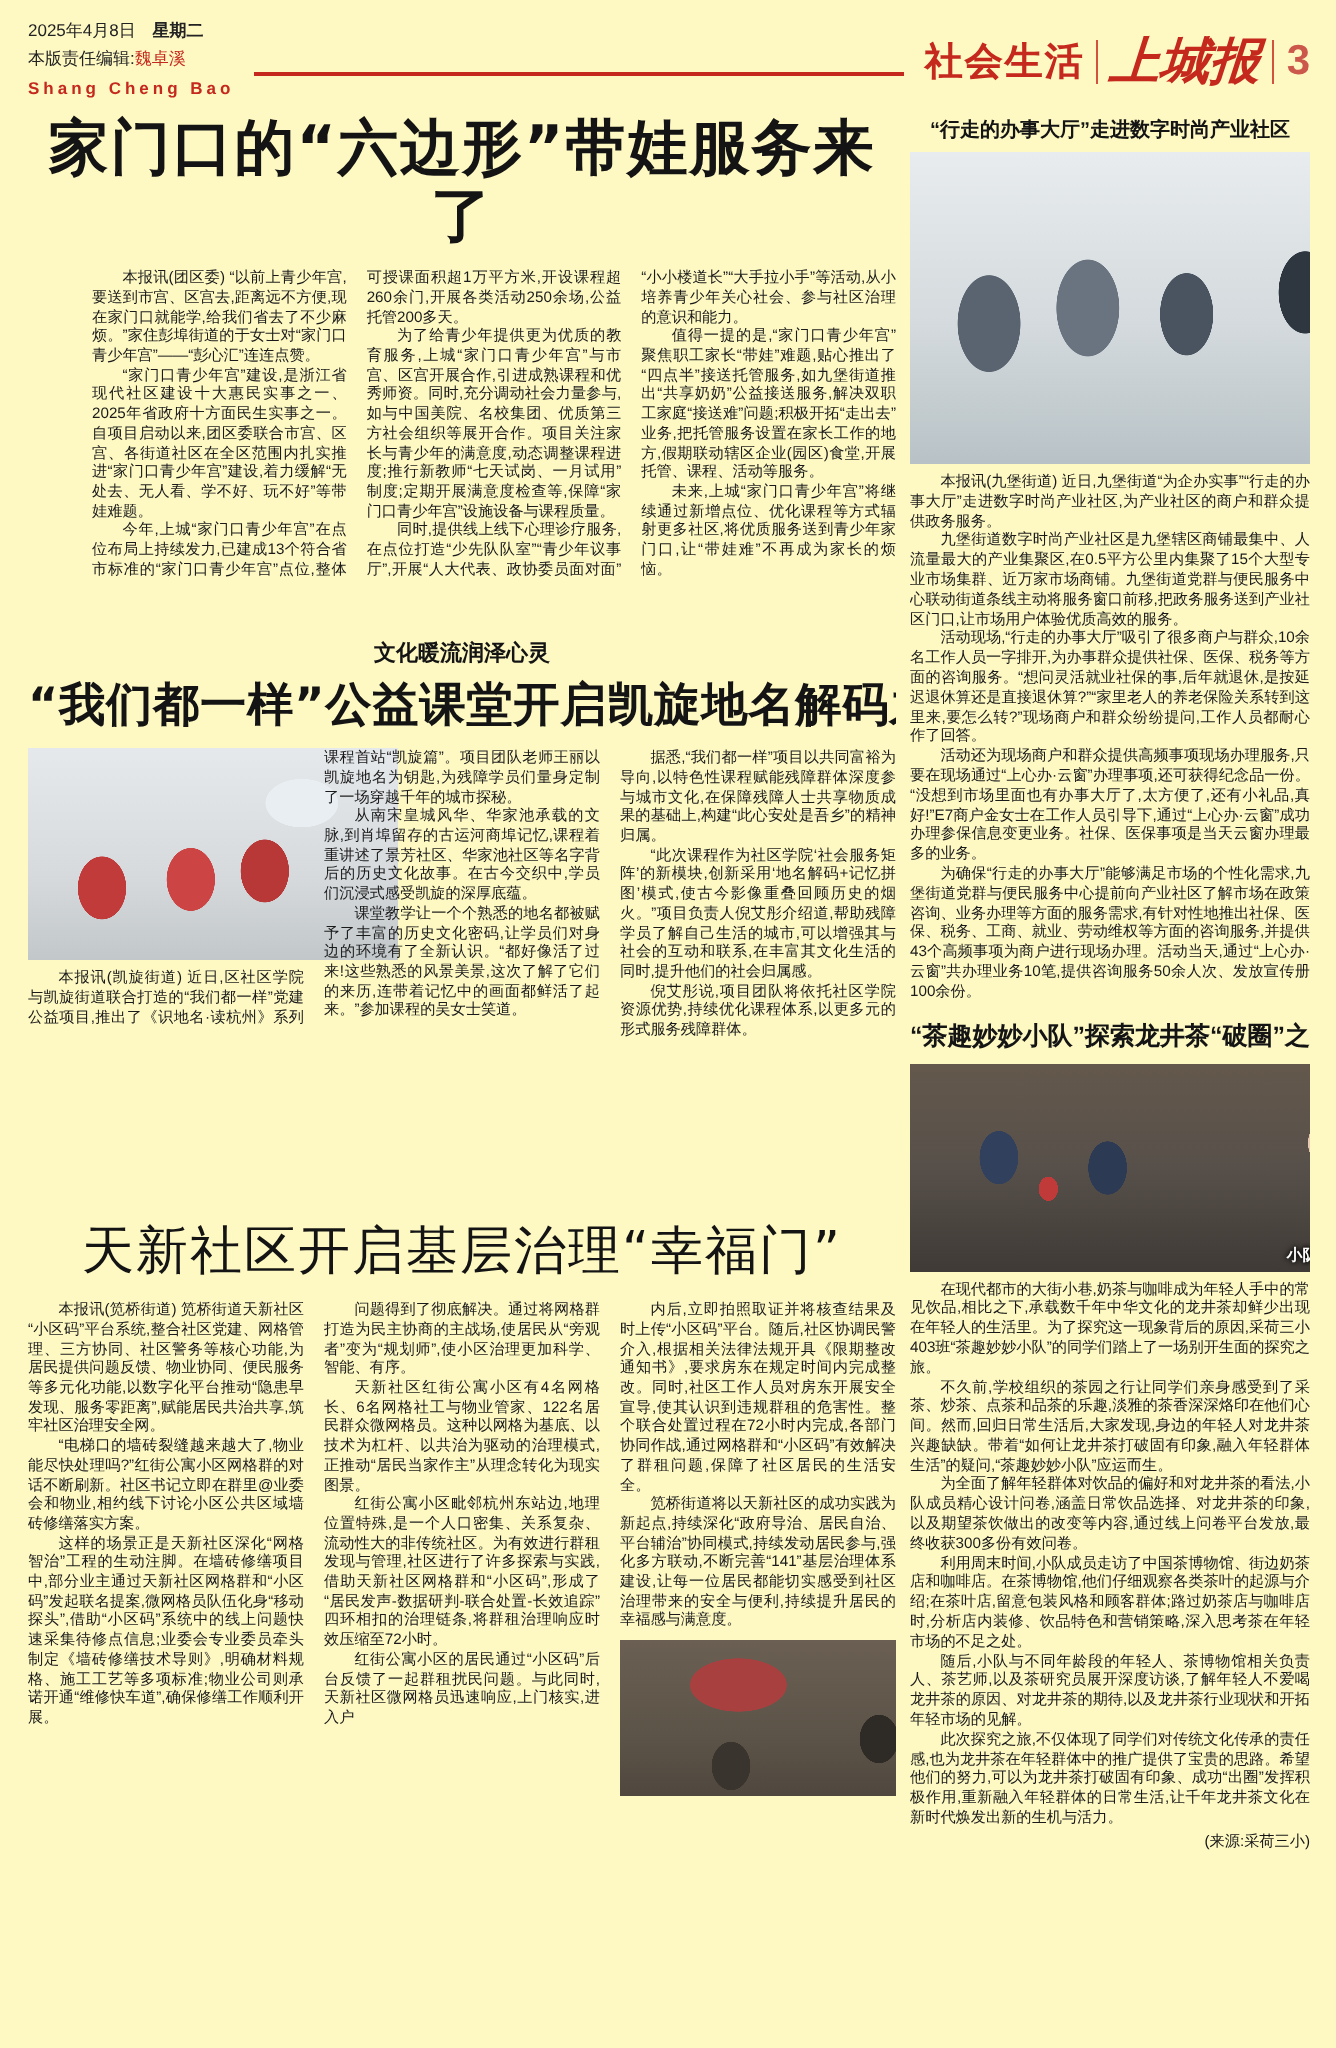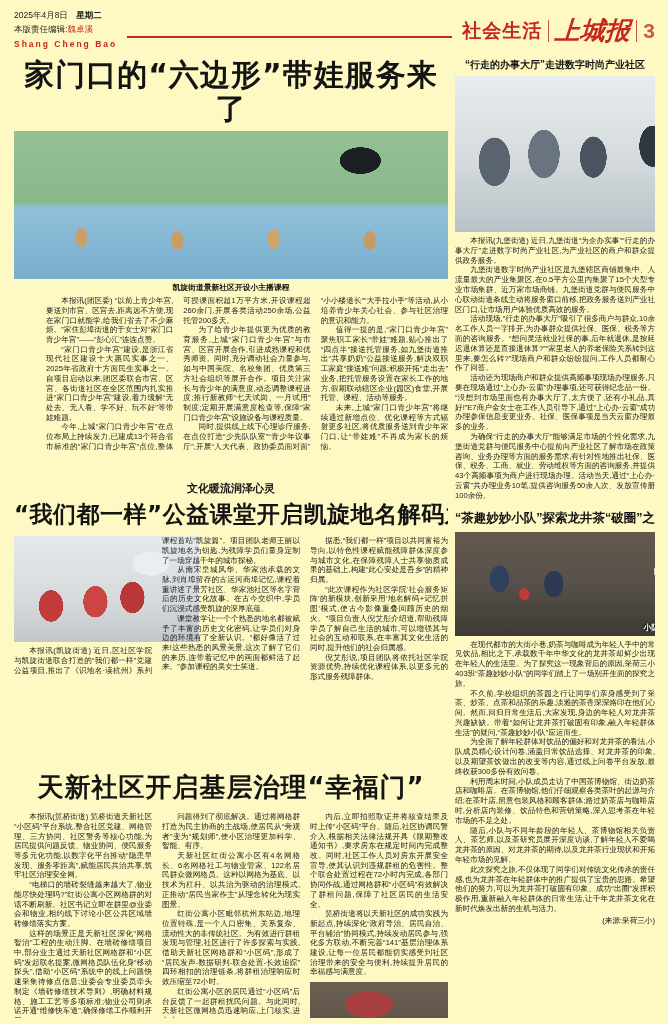--- a/index.html
+++ b/index.html
@@ -22,21 +22,21 @@
   .mast-no{font-size:21px;font-weight:bold;color:#cc584c;}
   
   .left-zone{position:absolute;left:14px;top:56px;width:434px;height:962px;overflow:hidden;}
   .right-zone{position:absolute;left:455px;top:58px;width:200px;height:960px;overflow:hidden;}
   
   .main-hl{margin:2px 0 6px 0;font-size:30px;line-height:1.12;font-weight:900;text-align:center;
            letter-spacing:1px;font-family:"DejaVu Sans",sans-serif;}
   .kicker{margin-top:9px;font-size:11px;font-weight:bold;text-align:center;}
   .mid-hl{margin:3px 0 6px 0;font-size:23px;font-weight:900;text-align:center;letter-spacing:.5px;
           font-family:"DejaVu Sans",sans-serif;white-space:nowrap;}
-  .bot-hl{margin:10px 0 7px 0;font-size:26px;font-weight:700;text-align:center;letter-spacing:1px;
+  .bot-hl{margin:10px 0 7px 0;font-size:26px;font-weight:400;text-align:center;letter-spacing:1px;
           font-family:"DejaVu Sans",sans-serif;}
   .r-hl1{margin:0 0 4px 0;font-size:10px;font-weight:900;text-align:center;white-space:nowrap;}
   .r-hl2{margin:9px 0 5px 0;font-size:12.5px;font-weight:900;text-align:center;white-space:nowrap;}
   
   .para{margin:0;font-size:7.6px;line-height:9.7px;text-indent:2em;text-align:justify;color:#1a1a1a;}
   .body3{column-count:3;column-gap:10px;overflow:hidden;}
   .main-body{height:176px;margin-top:3px;margin-left:32px;}
   .mid-body{height:224px;}
   .cols3{display:flex;gap:10px;height:248px;overflow:hidden;}
   .colx{flex:1 1 0;overflow:hidden;}
@@ -113,24 +113,20 @@
       <span class="mast-bar"></span>
       <span class="mast-no">3</span>
     </div>
   </header>
 
   <main class="left-zone">
 
     <h1 class="main-hl">家门口的“六边形”带娃服务来了</h1>
 
     <div class="photo-row">
-      <figure>
-        <div class="photo p-class"></div>
-        <figcaption class="figcap">凯旋街道景新社区开设小主播课程</figcaption>
-      </figure>
     </div>
 
     <div class="body3 main-body">
         <p class="para">本报讯(团区委) “以前上青少年宫,要送到市宫、区宫去,距离远不方便,现在家门口就能学,给我们省去了不少麻烦。”家住彭埠街道的于女士对“家门口青少年宫”——“彭心汇”连连点赞。</p>
         <p class="para">“家门口青少年宫”建设,是浙江省现代社区建设十大惠民实事之一、2025年省政府十方面民生实事之一。自项目启动以来,团区委联合市宫、区宫、各街道社区在全区范围内扎实推进“家门口青少年宫”建设,着力缓解“无处去、无人看、学不好、玩不好”等带娃难题。</p>
         <p class="para">今年,上城“家门口青少年宫”在点位布局上持续发力,已建成13个符合省市标准的“家门口青少年宫”点位,整体可授课面积超1万平方米,开设课程超260余门,开展各类活动250余场,公益托管200多天。</p>
         <p class="para">为了给青少年提供更为优质的教育服务,上城“家门口青少年宫”与市宫、区宫开展合作,引进成熟课程和优秀师资。同时,充分调动社会力量参与,如与中国美院、名校集团、优质第三方社会组织等展开合作。项目关注家长与青少年的满意度,动态调整课程进度;推行新教师“七天试岗、一月试用”制度;定期开展满意度检查等,保障“家门口青少年宫”设施设备与课程质量。</p>
         <p class="para">同时,提供线上线下心理诊疗服务,在点位打造“少先队队室”“青少年议事厅”,开展“人大代表、政协委员面对面”“小小楼道长”“大手拉小手”等活动,从小培养青少年关心社会、参与社区治理的意识和能力。</p>
         <p class="para">值得一提的是,“家门口青少年宫”聚焦职工家长“带娃”难题,贴心推出了“四点半”接送托管服务,如九堡街道推出“共享奶奶”公益接送服务,解决双职工家庭“接送难”问题;积极开拓“走出去”业务,把托管服务设置在家长工作的地方,假期联动辖区企业(园区)食堂,开展托管、课程、活动等服务。</p>
         <p class="para">未来,上城“家门口青少年宫”将继续通过新增点位、优化课程等方式辐射更多社区,将优质服务送到青少年家门口,让“带娃难”不再成为家长的烦恼。</p>

